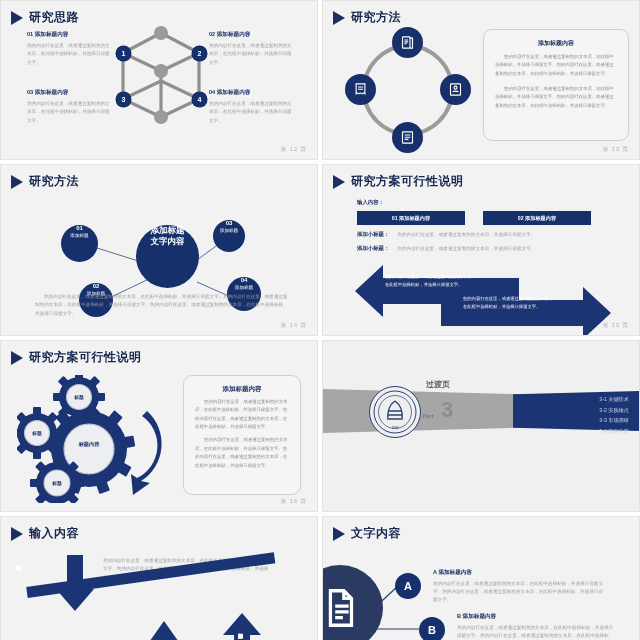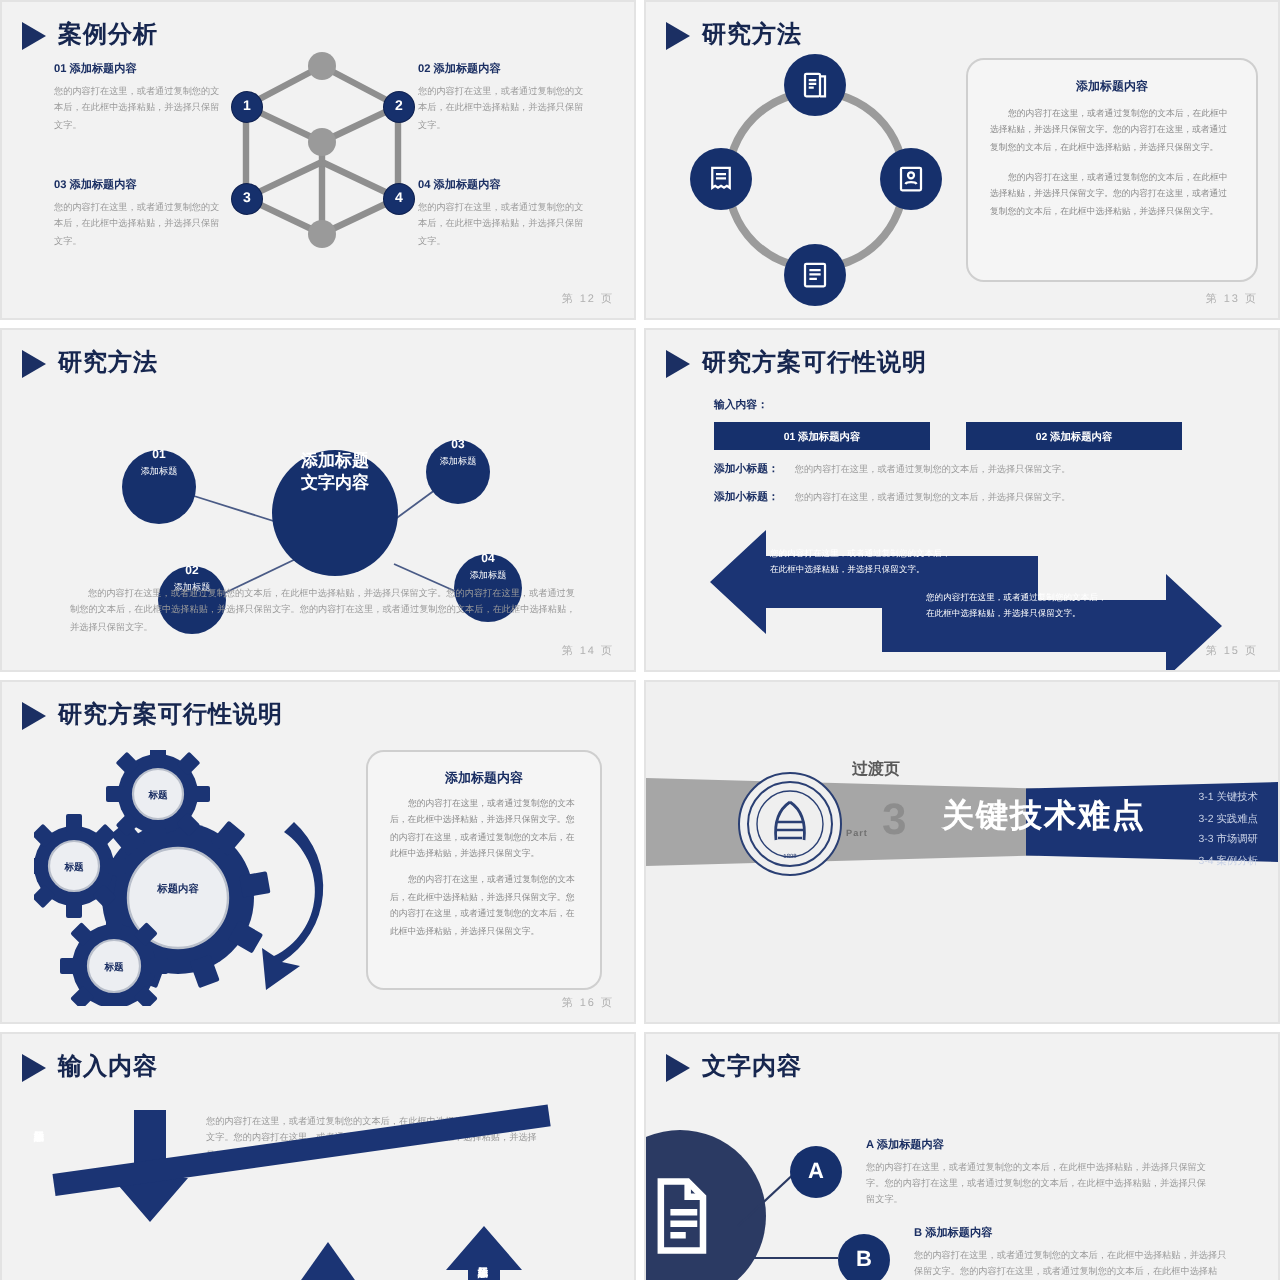--- a/index.html
+++ b/index.html
@@ -170,21 +170,21 @@
   .abhd{color:#1b2f63;font-weight:bold;font-size:5.6px;margin-bottom:2.5px;}
 </style>
 </head>
 <body>
 
 <div class="grid">
 
   <div class="slide s12">
     <div class="title-row">
       <div class="tri"></div>
-      <div class="stitle">案例分析</div>
+      <div class="stitle">研究思路</div>
     </div>
 
     <div class="col c1">
       <div class="hd">01 添加标题内容</div>
       <div class="blurb">您的内容打在这里，或者通过复制您的文本后，在此框中选择粘贴，并选择只保留文字。</div>
     </div>
     <div class="col c2">
       <div class="hd">02 添加标题内容</div>
       <div class="blurb">您的内容打在这里，或者通过复制您的文本后，在此框中选择粘贴，并选择只保留文字。</div>
     </div>
@@ -445,21 +445,20 @@
         <circle cx="23" cy="23" r="16.5" fill="none" stroke="#2a3f73" stroke-width="0.7"></circle>
         <path d="M23 12 C17 16 15 22 16 31 M23 12 C29 16 31 22 30 31" fill="none" stroke="#2a3f73" stroke-width="1.4"></path>
         <path d="M16 22h14M16 26h14M17 30h12" stroke="#2a3f73" stroke-width="1.3"></path>
         <text x="23" y="40" font-size="3" fill="#2a3f73" text-anchor="middle">1898</text>
       </svg>
     </div>
 
     <div class="guodu">过渡页</div>
     <div class="partlbl">Part</div>
     <div class="partnum">3</div>
-    <div class="bigtitle">关键技术难点</div>
 
     <div class="sublist">
       <div>3-1 关键技术</div>
       <div>3-2 实践难点</div>
       <div>3-3 市场调研</div>
       <div>3-4 案例分析</div>
     </div>
   </div>
 
   <div class="slide s18">

